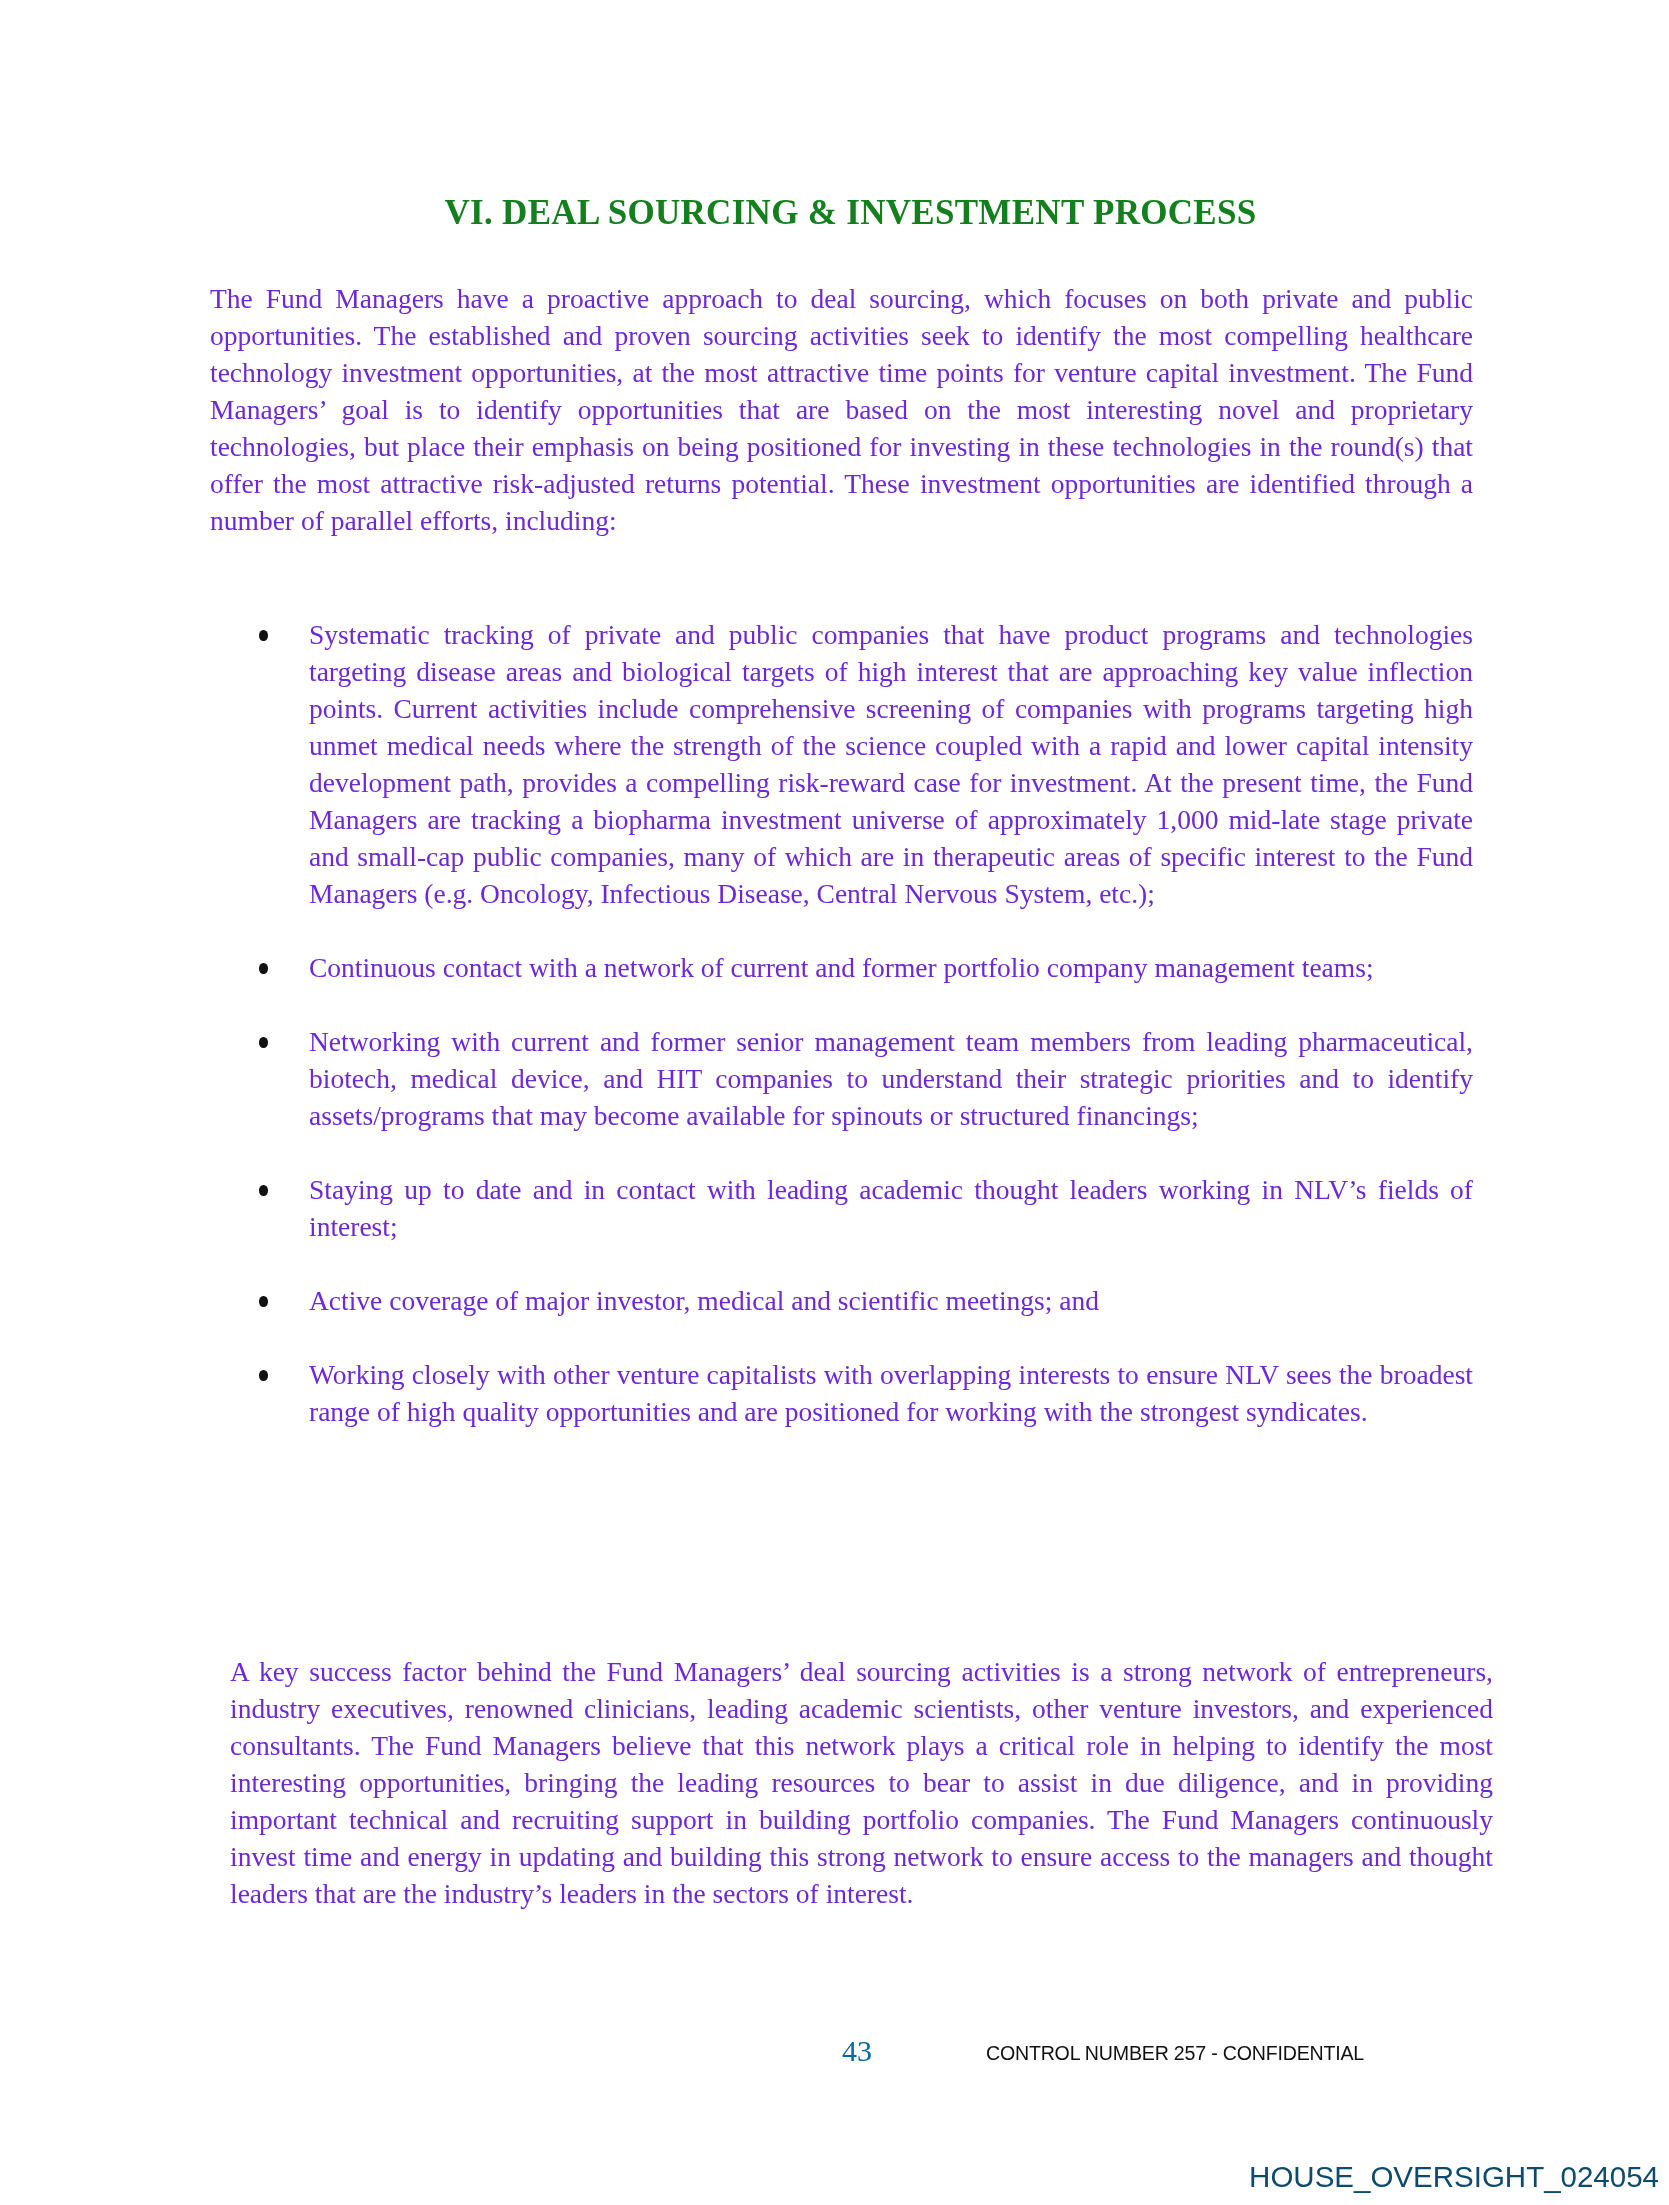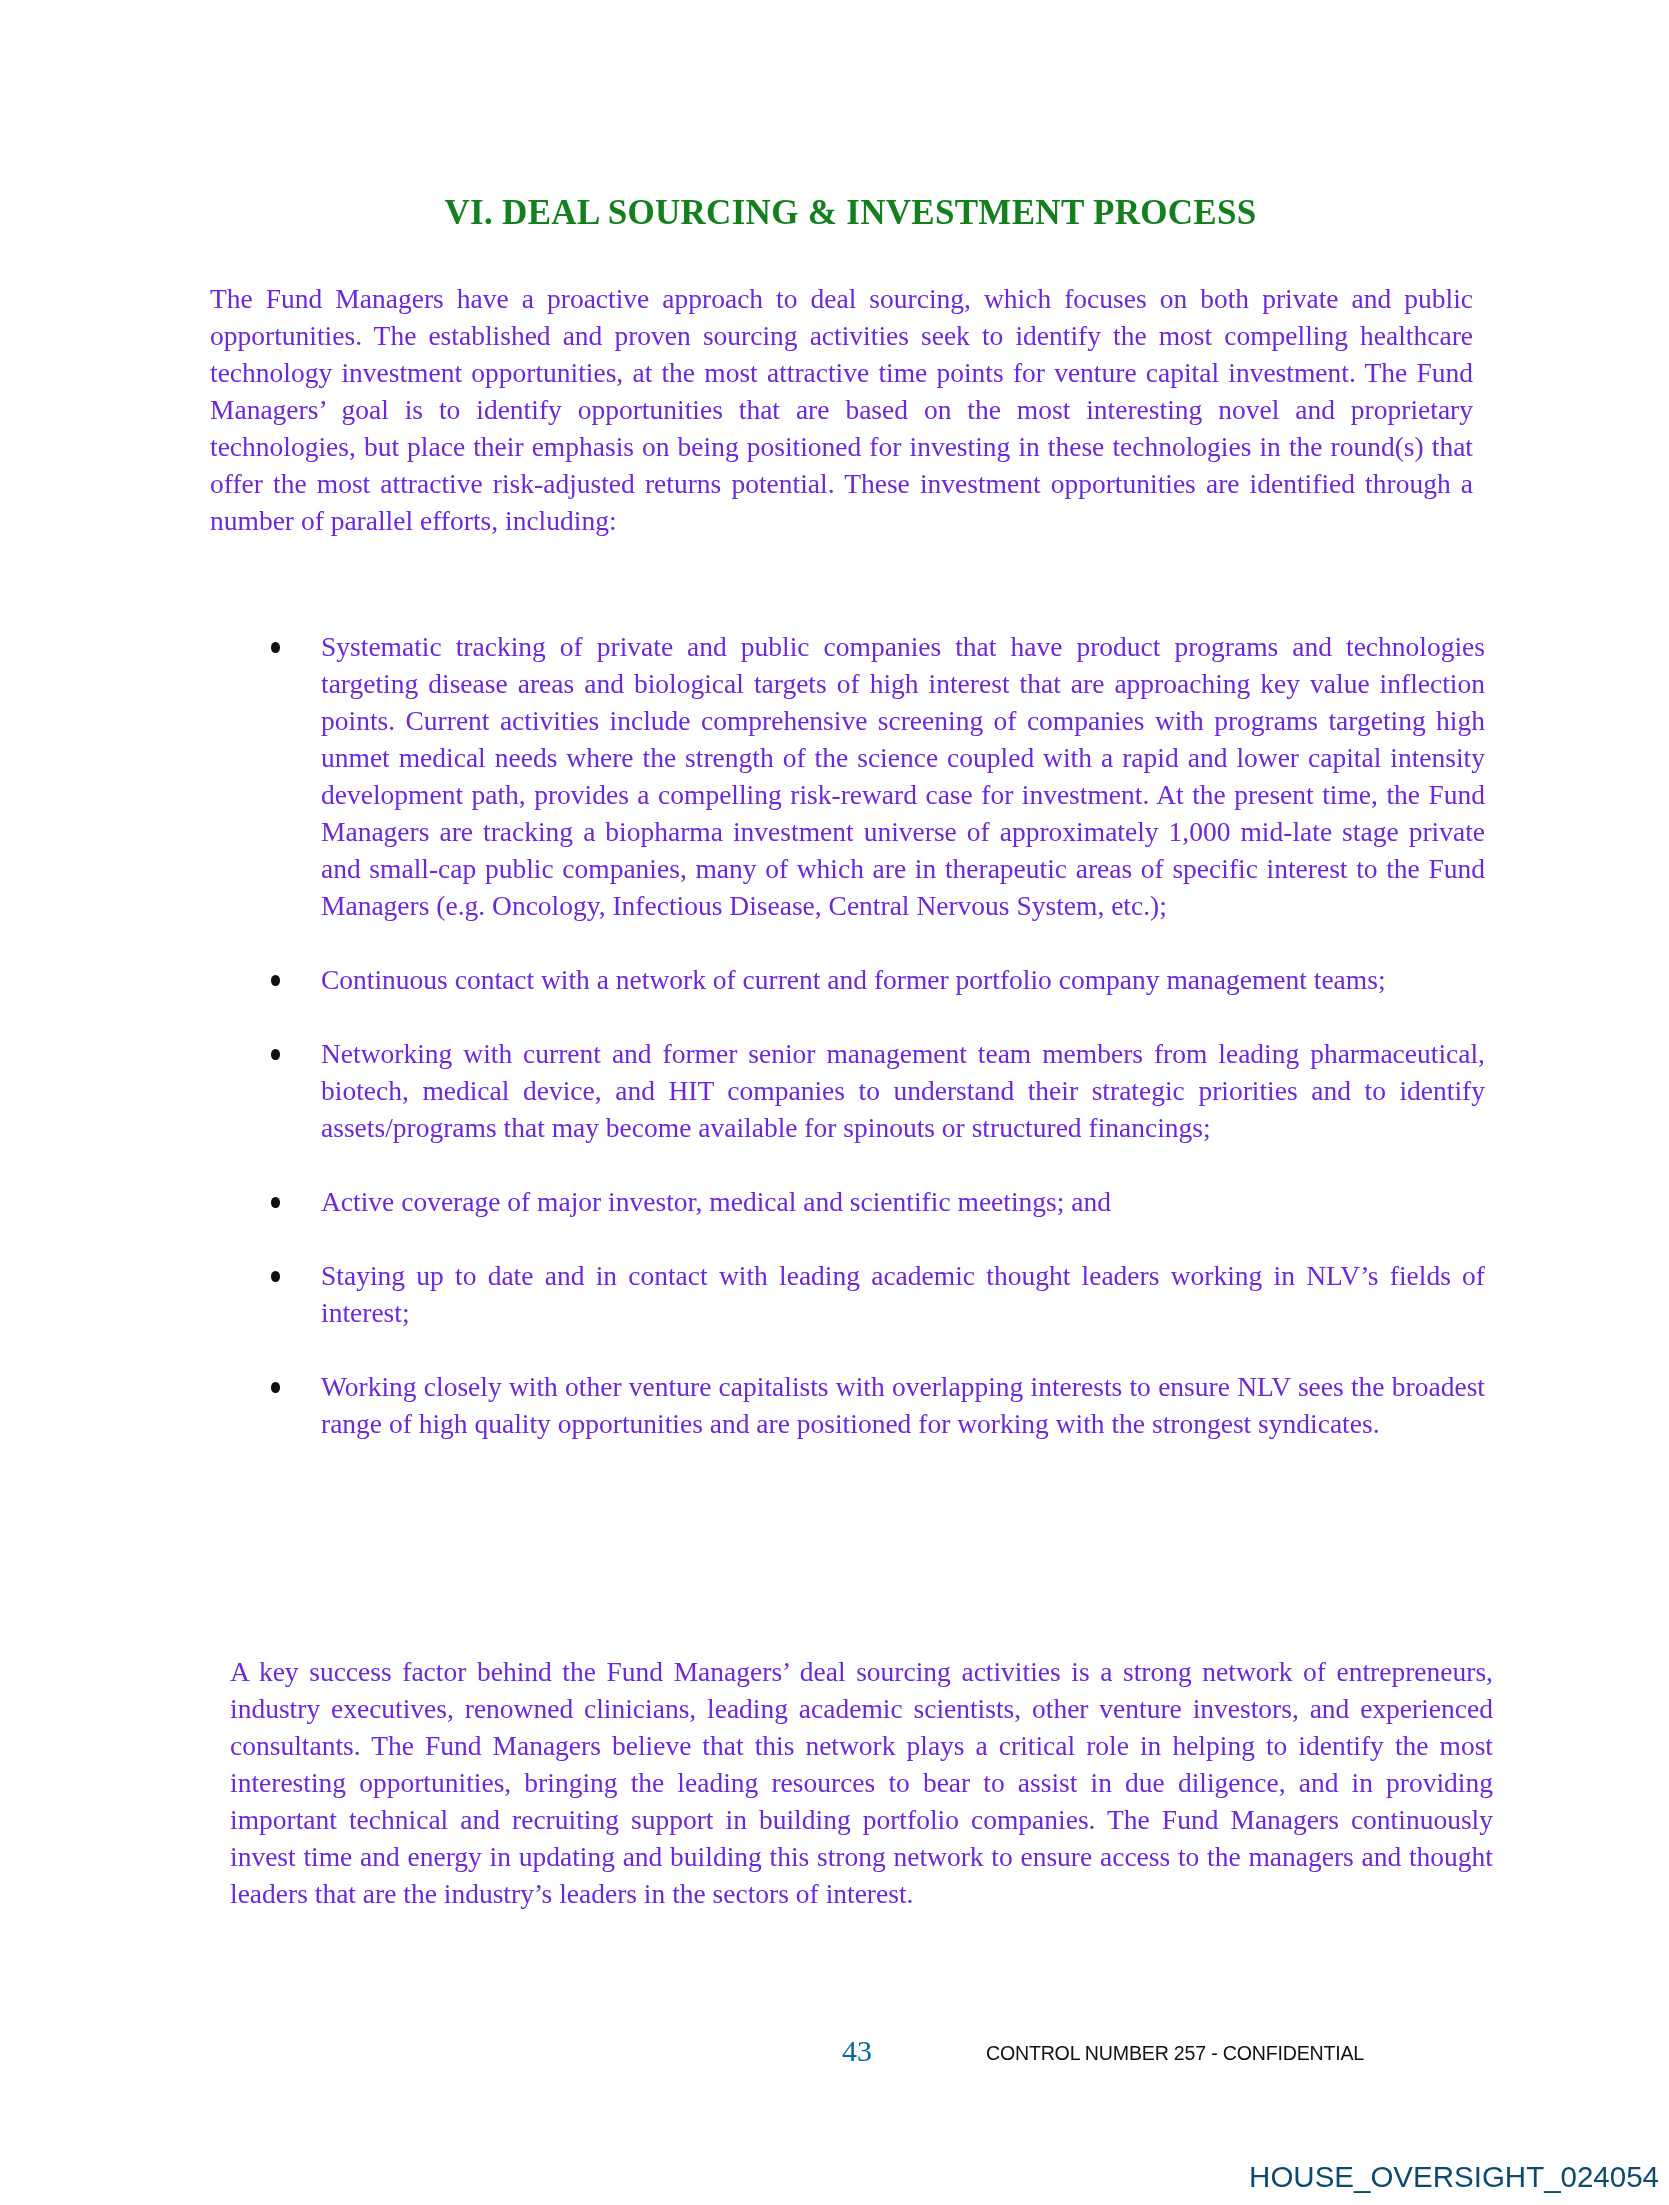--- a/index.html
+++ b/index.html
@@ -11,21 +11,21 @@
     font-size: 35px; color: #13801d; letter-spacing: 0.3px; margin: 0;
   }
   .body-text {
     font-family: "Liberation Serif", "DejaVu Serif", serif;
     font-size: 27.5px; line-height: 37px; color: #6d28d9;
     text-align: justify; margin: 0;
   }
   .para { position: absolute; left: 194px; width: 1263px; }
   .para1 { top: 280px; }
   .para2 { top: 1653px; margin-left: 20px; }
-  .bullets { position: absolute; left: 194px; width: 1263px; top: 616px; margin: 12px; padding: 0; list-style: none; }
+  .bullets { position: absolute; left: 194px; width: 1263px; top: 616px; margin: 0; padding: 0; list-style: none; }
   .bullet-item { position: relative; padding-left: 99px; margin-bottom: 37px; }
   .bullet-item .dot {
     position: absolute; left: 49px; top: 14.4px; width: 8.5px; height: 10.5px;
     border-radius: 50%; background: #111111;
   }
   .footer-page {
     position: absolute; left: 826px; top: 2034px;
     font-family: Liberation Serif, serif; font-size: 30px; color: #0369a1;
   }
   .footer-control {
@@ -55,25 +55,25 @@
     <li class="bullet-item">
       <span class="dot"></span>
       <span>Continuous contact with a network of current and former portfolio company management teams;</span>
     </li>
     <li class="bullet-item">
       <span class="dot"></span>
       <span>Networking with current and former senior management team members from leading pharmaceutical, biotech, medical device, and HIT companies to understand their strategic priorities and to identify assets/programs that may become available for spinouts or structured financings;</span>
     </li>
     <li class="bullet-item">
       <span class="dot"></span>
-      <span>Active coverage of major investor, medical and scientific meetings; and</span>
+      <span>Staying up to date and in contact with leading academic thought leaders working in NLV’s fields of interest;</span>
     </li>
     <li class="bullet-item">
       <span class="dot"></span>
-      <span>Staying up to date and in contact with leading academic thought leaders working in NLV’s fields of interest;</span>
+      <span>Active coverage of major investor, medical and scientific meetings; and</span>
     </li>
     <li class="bullet-item">
       <span class="dot"></span>
       <span>Working closely with other venture capitalists with overlapping interests to ensure NLV sees the broadest range of high quality opportunities and are positioned for working with the strongest syndicates.</span>
     </li>
   </ul>
 
   <p class="body-text para para2">A key success factor behind the Fund Managers’ deal sourcing activities is a strong network of entrepreneurs, industry executives, renowned clinicians, leading academic scientists, other venture investors, and experienced consultants.  The Fund Managers believe that this network plays a critical role in helping to identify the most interesting opportunities, bringing the leading resources to bear to assist in due diligence, and in providing important technical and recruiting support in building portfolio companies.  The Fund Managers continuously invest time and energy in updating and building this strong network to ensure access to the managers and thought leaders that are the industry’s leaders in the sectors of interest.</p>
 
   <div class="footer-page">43</div>

